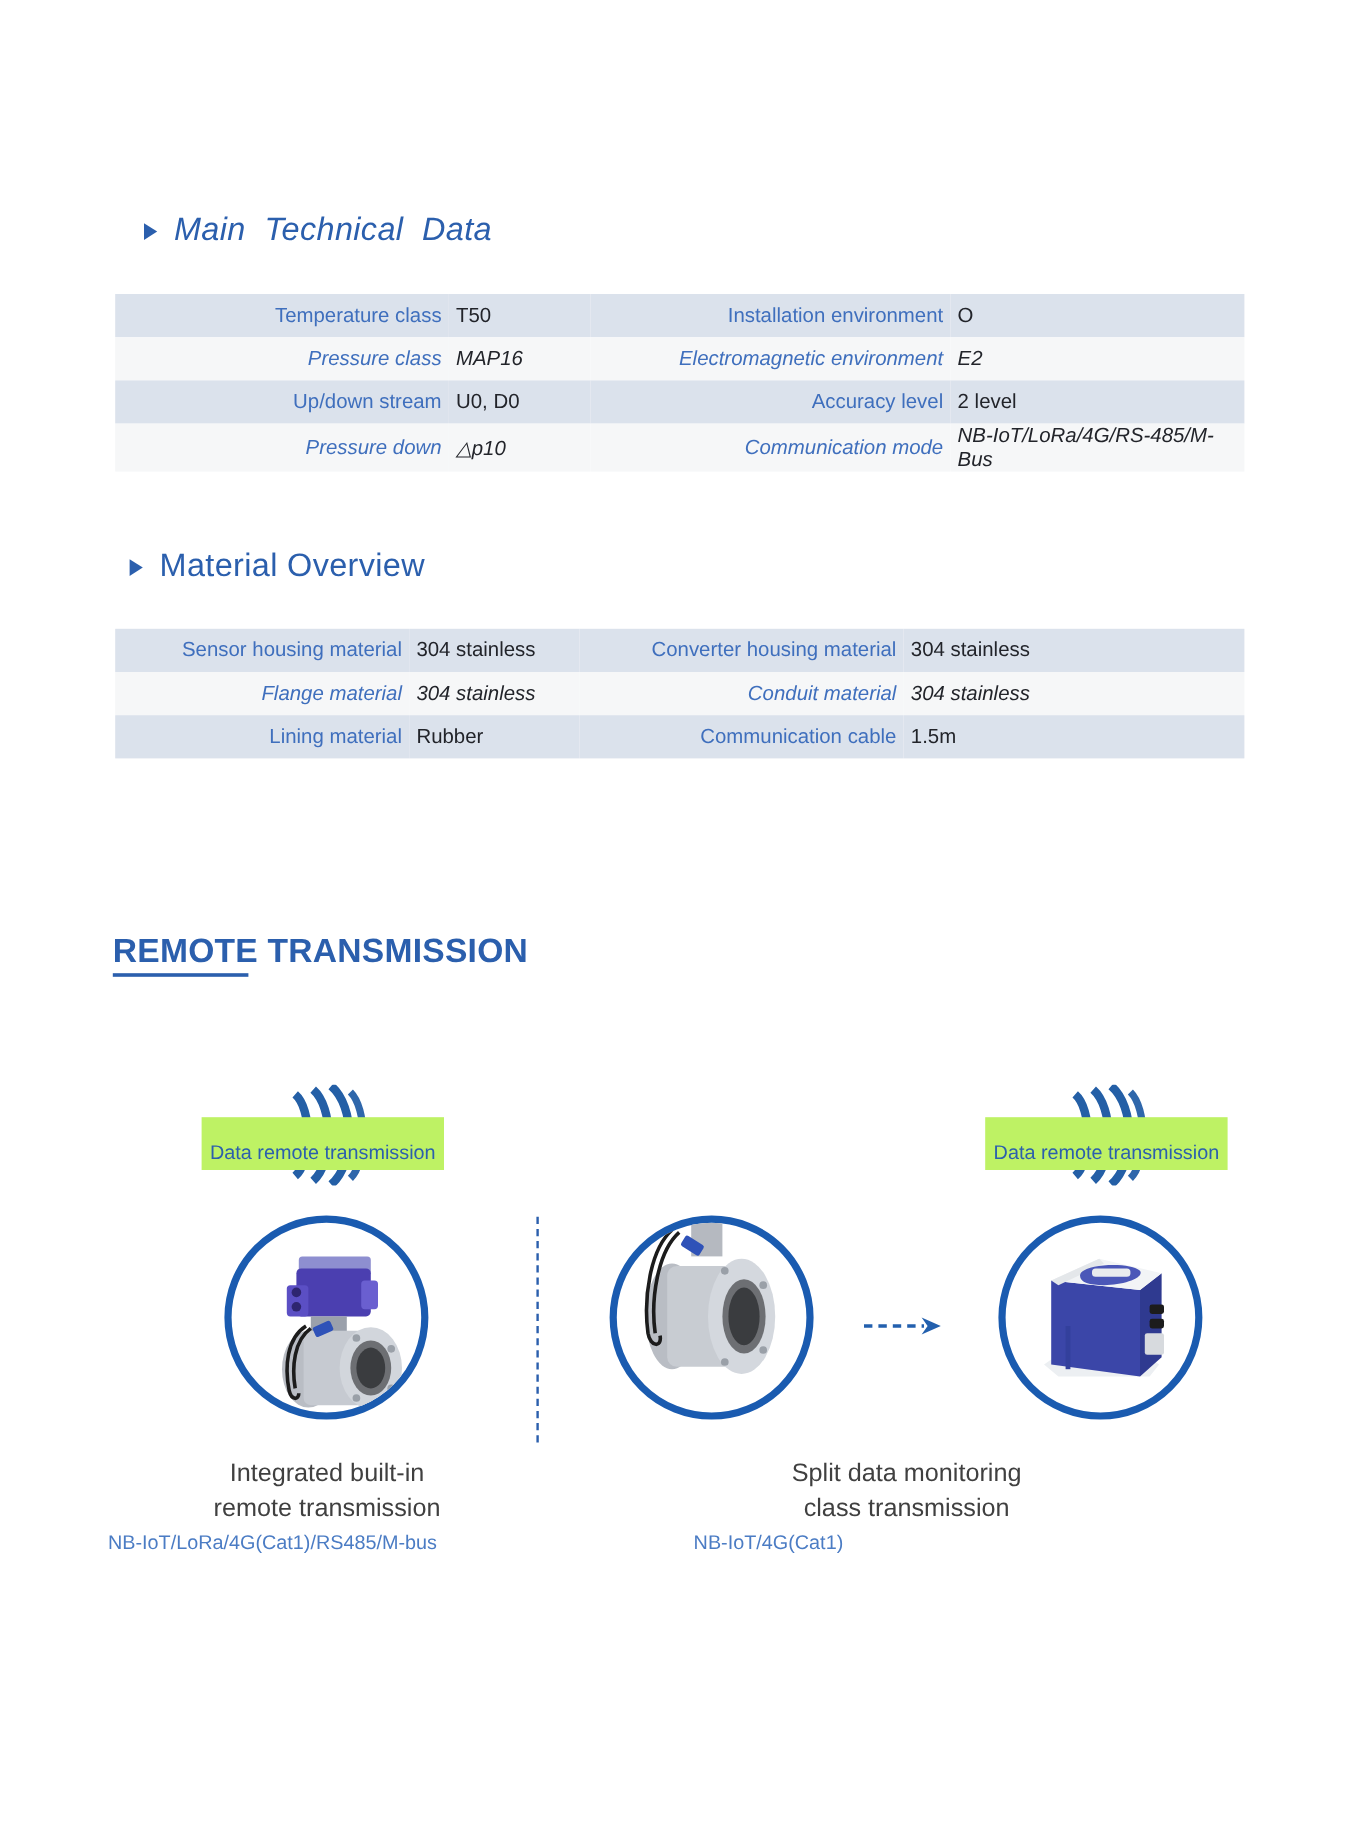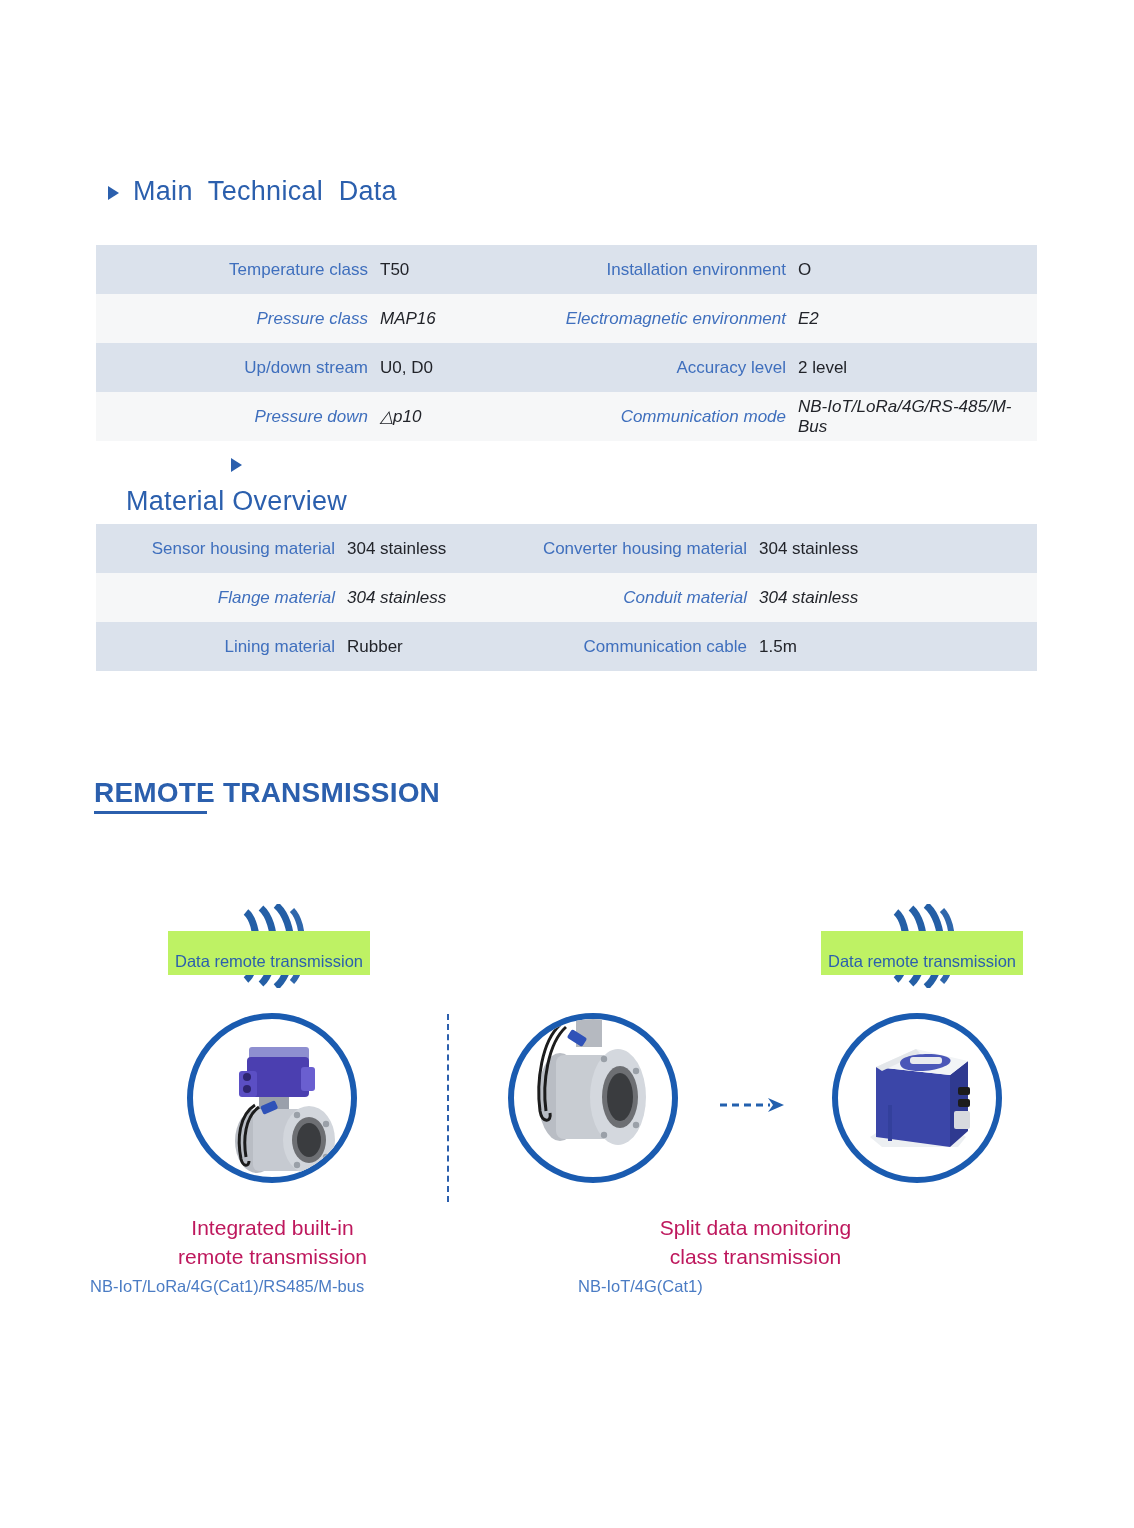--- a/index.html
+++ b/index.html
@@ -41,21 +41,21 @@
   .spec-table {
     position: absolute;
     left: 96px;
     width: 941px;
     border-collapse: collapse;
     table-layout: fixed;
   }
   .spec-table tr.odd  { background: #dbe2ec; }
   .spec-table tr.even { background: #f6f7f8; font-style: italic; }
   .spec-table td {
-    height: 49px;
+    height: 36px;
     padding: 0 6px;
     font-size: 17px;
     vertical-align: middle;
     border: none;
   }
   .lbl { color: #3f6fbd; text-align: right; }
   .val { color: #22242a; text-align: left; }
 
   
   .t1 .c1 { width: 278px; }
@@ -104,21 +104,21 @@
     border: 6px solid #1a5bb0;
     background: #ffffff;
     overflow: hidden;
   }
 
   .caption {
     position: absolute;
     text-align: center;
     font-size: 21px;
     line-height: 29px;
-    color: #be185d;
+    color: #404040;
     white-space: pre-line;
   }
   .subcaption {
     position: absolute;
     text-align: left;
     font-size: 16.5px;
     color: #4b7cc4;
     white-space: nowrap;
   }
 
@@ -129,21 +129,21 @@
     width: 0;
     height: 188px;
     border-left: 2px dashed #2b5fad;
   }
 
   .arrow-wrap { position: absolute; left: 718px; top: 1095px; }
 </style>
 </head>
 <body>
 
-<div class="section-head" style="left:108px; top:176px;">
+<div class="section-head" style="left:120px; top:176px;font-style:italic;">
   <span class="tri"></span>
   <span class="title">Main  Technical  Data</span>
 </div>
 
 <table class="spec-table t1" style="top:245px;">
   <tbody>
       <tr class="odd">
     <td class="lbl c1">Temperature class</td>
     <td class="val c2">T50</td>
     <td class="lbl c3">Installation environment</td>
@@ -163,21 +163,21 @@
   </tr>
   <tr class="even">
     <td class="lbl c1">Pressure down</td>
     <td class="val c2">△p10</td>
     <td class="lbl c3">Communication mode</td>
     <td class="val c4">NB-IoT/LoRa/4G/RS-485/M-Bus</td>
   </tr>
 </tbody>
   </table>
 
-<div class="section-head" style="left:126px; top:456px;flex-direction:column;">
+<div class="section-head" style="left:108px; top:456px;">
   <span class="tri"></span>
   <span class="title">Material Overview</span>
 </div>
 
 <table class="spec-table t2" style="top:524px;">
   <tbody>
       <tr class="odd">
     <td class="lbl c1">Sensor housing material</td>
     <td class="val c2">304 stainless</td>
     <td class="lbl c3">Converter housing material</td>

